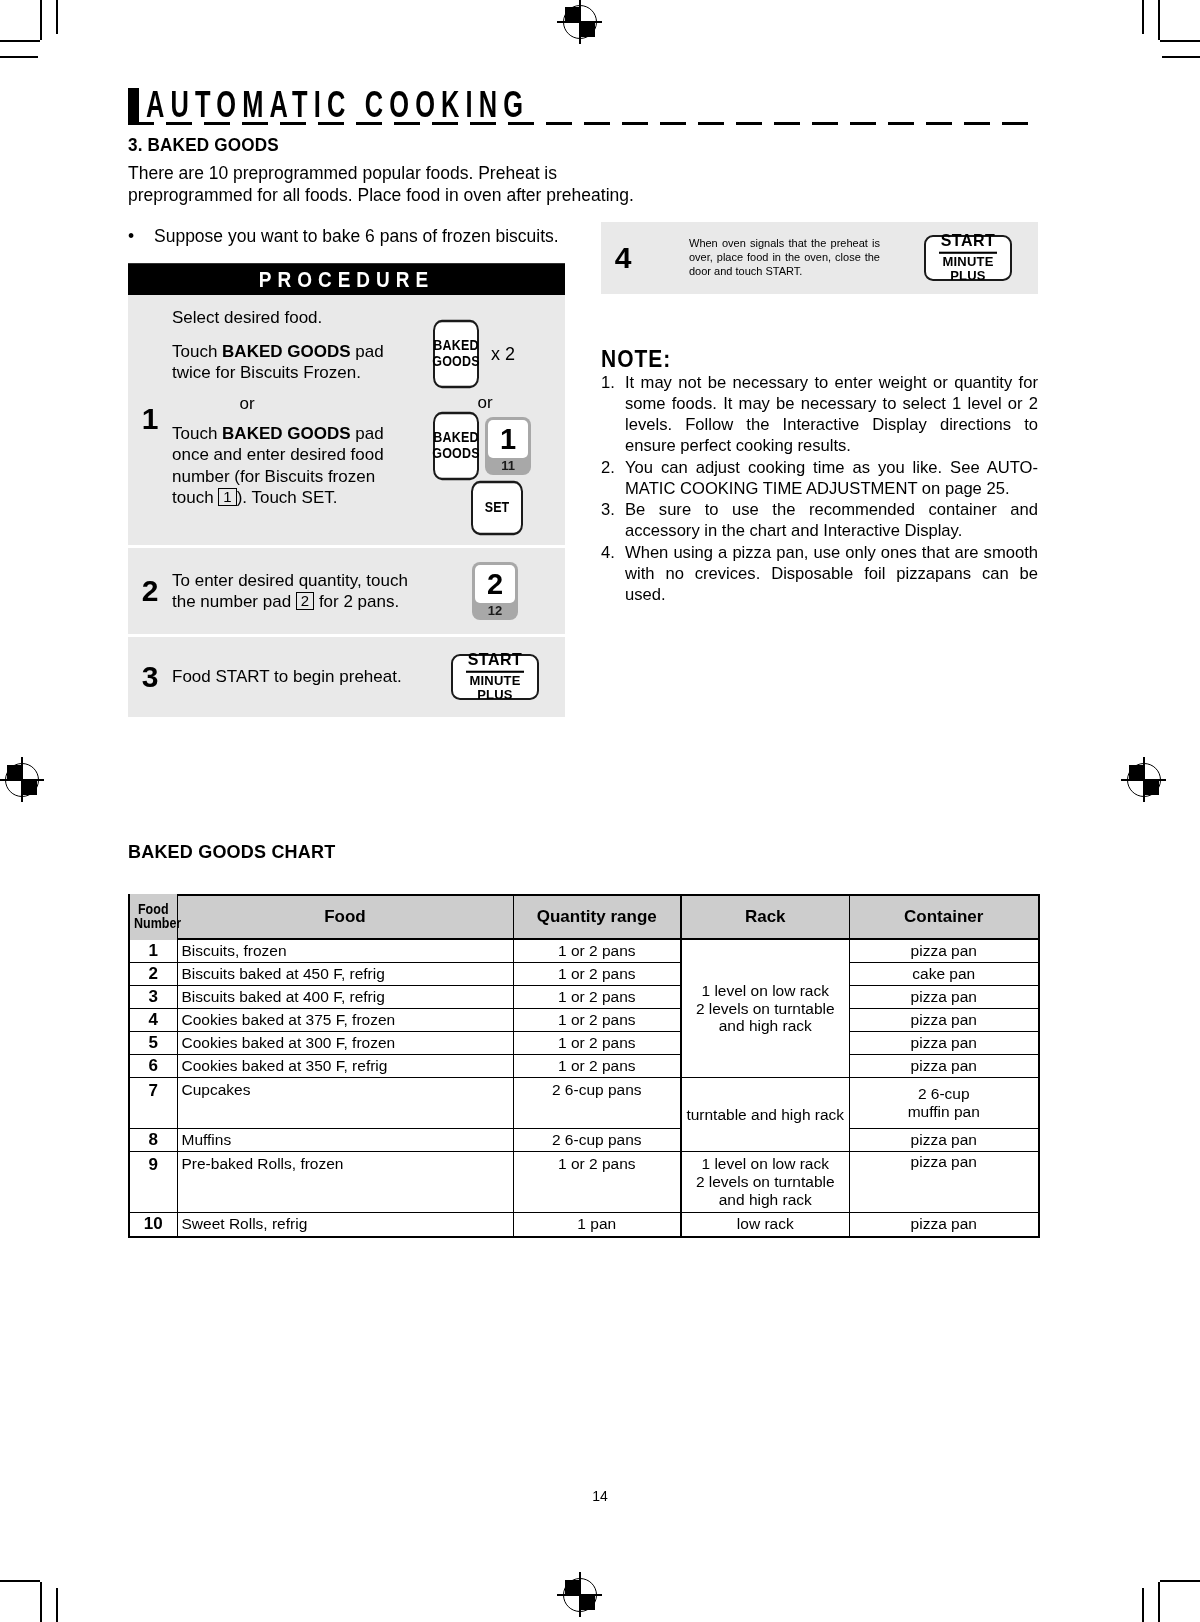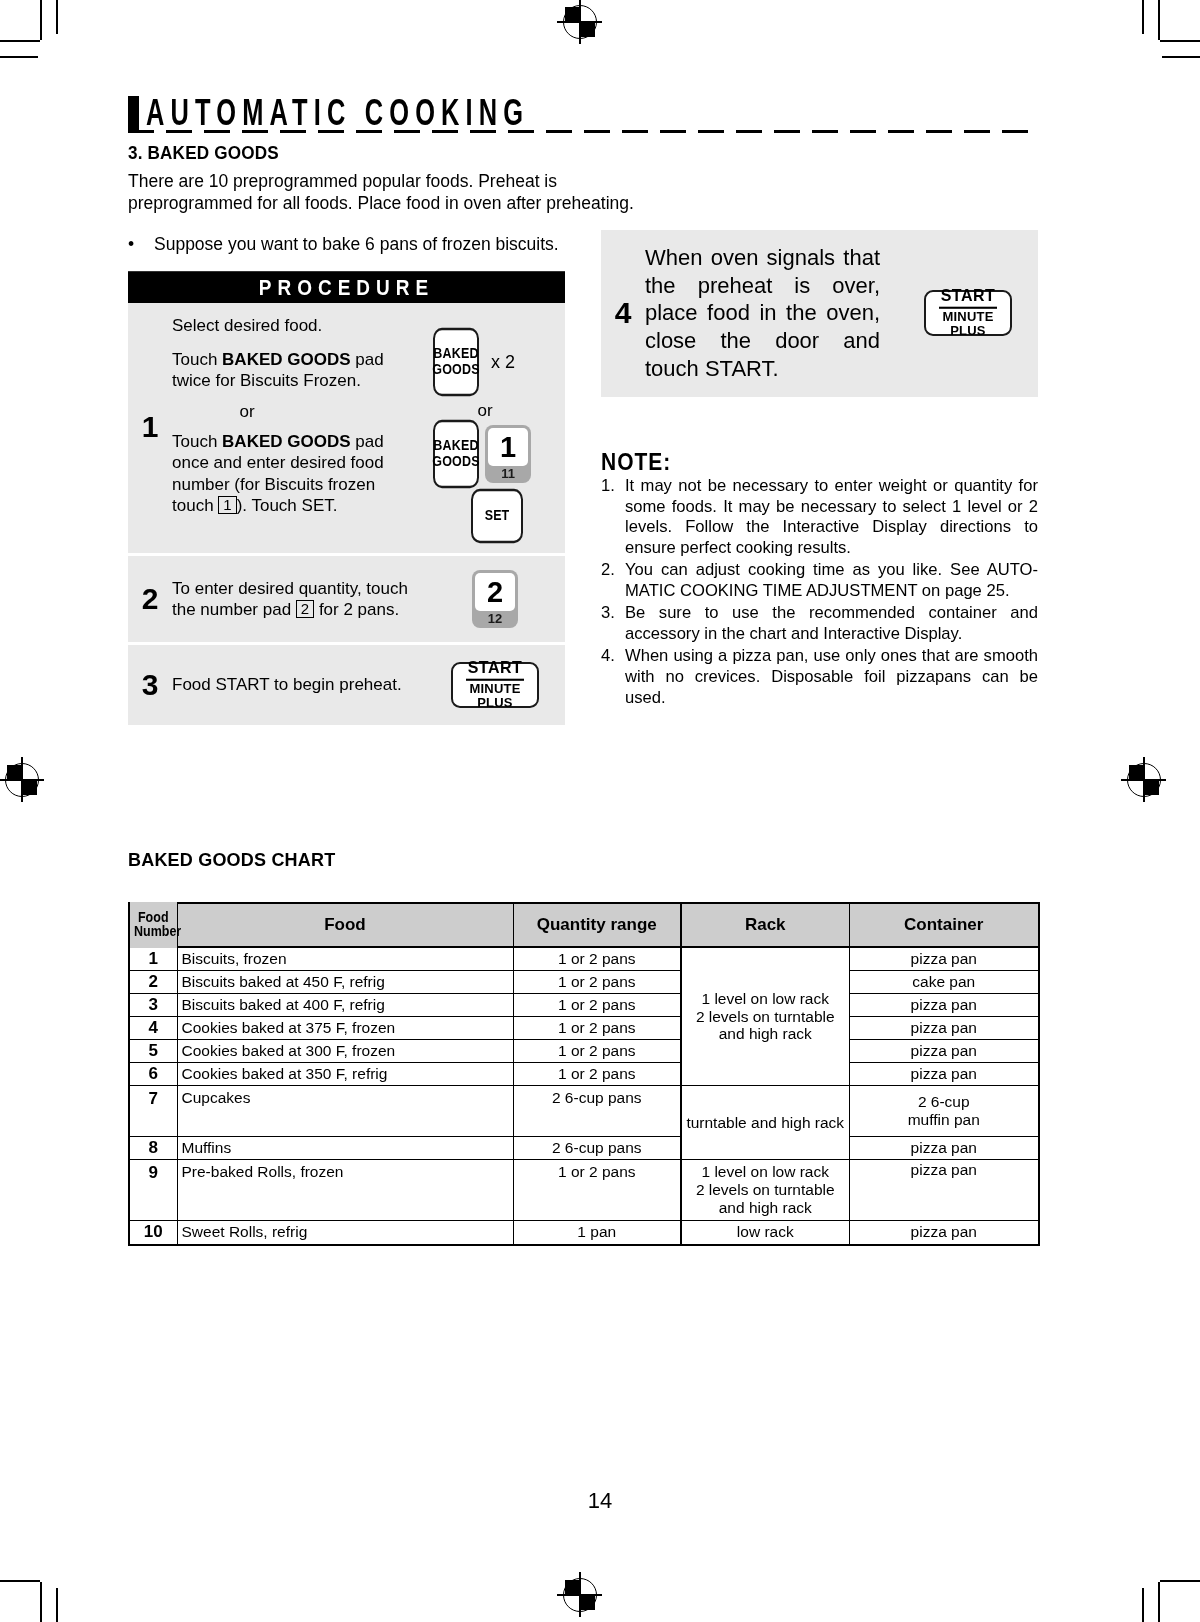--- a/index.html
+++ b/index.html
@@ -37,21 +37,21 @@
     width: 16px; height: 16px;
     background: #000;
   }
   .reg .q1 { left: 1px; top: 1px; }
   .reg .q2 { right: 1px; bottom: 1px; }
 
   
   .page {
     position: absolute;
     left: 128px;
-    top: 90px;
+    top: 82px;
     width: 910px;
   }
 
   
   .banner {
     position: relative;
     height: 46px;
   }
   .banner-bar {
     position: absolute;
@@ -462,21 +462,21 @@
             </div>
           </div>
         </div>
       </div>
     </div>
 
     <div class="col-right">
 
       <div class="step4-panel" style="margin-top:88px;">
         <div class="step-num">4</div>
-        <div class="step-text" style="text-align:justify; padding-right:18px; font-size:22px;">When  oven  signals  that the preheat is over, place food in the oven, close the door and touch START.</div>
+        <div class="step-text" style="text-align:justify; padding-right:18px; font-size:11px;margin-left:44px;">When  oven  signals  that the preheat is over, place food in the oven, close the door and touch START.</div>
         <div class="step-keys" style="display:flex; justify-content:center;">
           <div class="key key-start">
             <span class="st-top">START</span>
             <span class="st-bot">MINUTE PLUS</span>
           </div>
         </div>
       </div>
 
       <div style="margin-top:52px;">
         <div class="note-title">NOTE:</div>
@@ -592,13 +592,13 @@
         <td class="food">Sweet Rolls, refrig</td>
         <td class="qty">1 pan</td>
         <td class="rack">low rack</td>
         <td class="cont">pizza pan</td>
       </tr>
     </tbody>
   </table>
 
 </div>
 
-<div style="position:absolute; left:0; right:0; top:1488px; text-align:center; font-size:22px;">14</div>
+<div style="position:absolute; left:0; right:0; top:1488px; text-align:center; font-size:14px;">14</div>
 
 </body></html>

